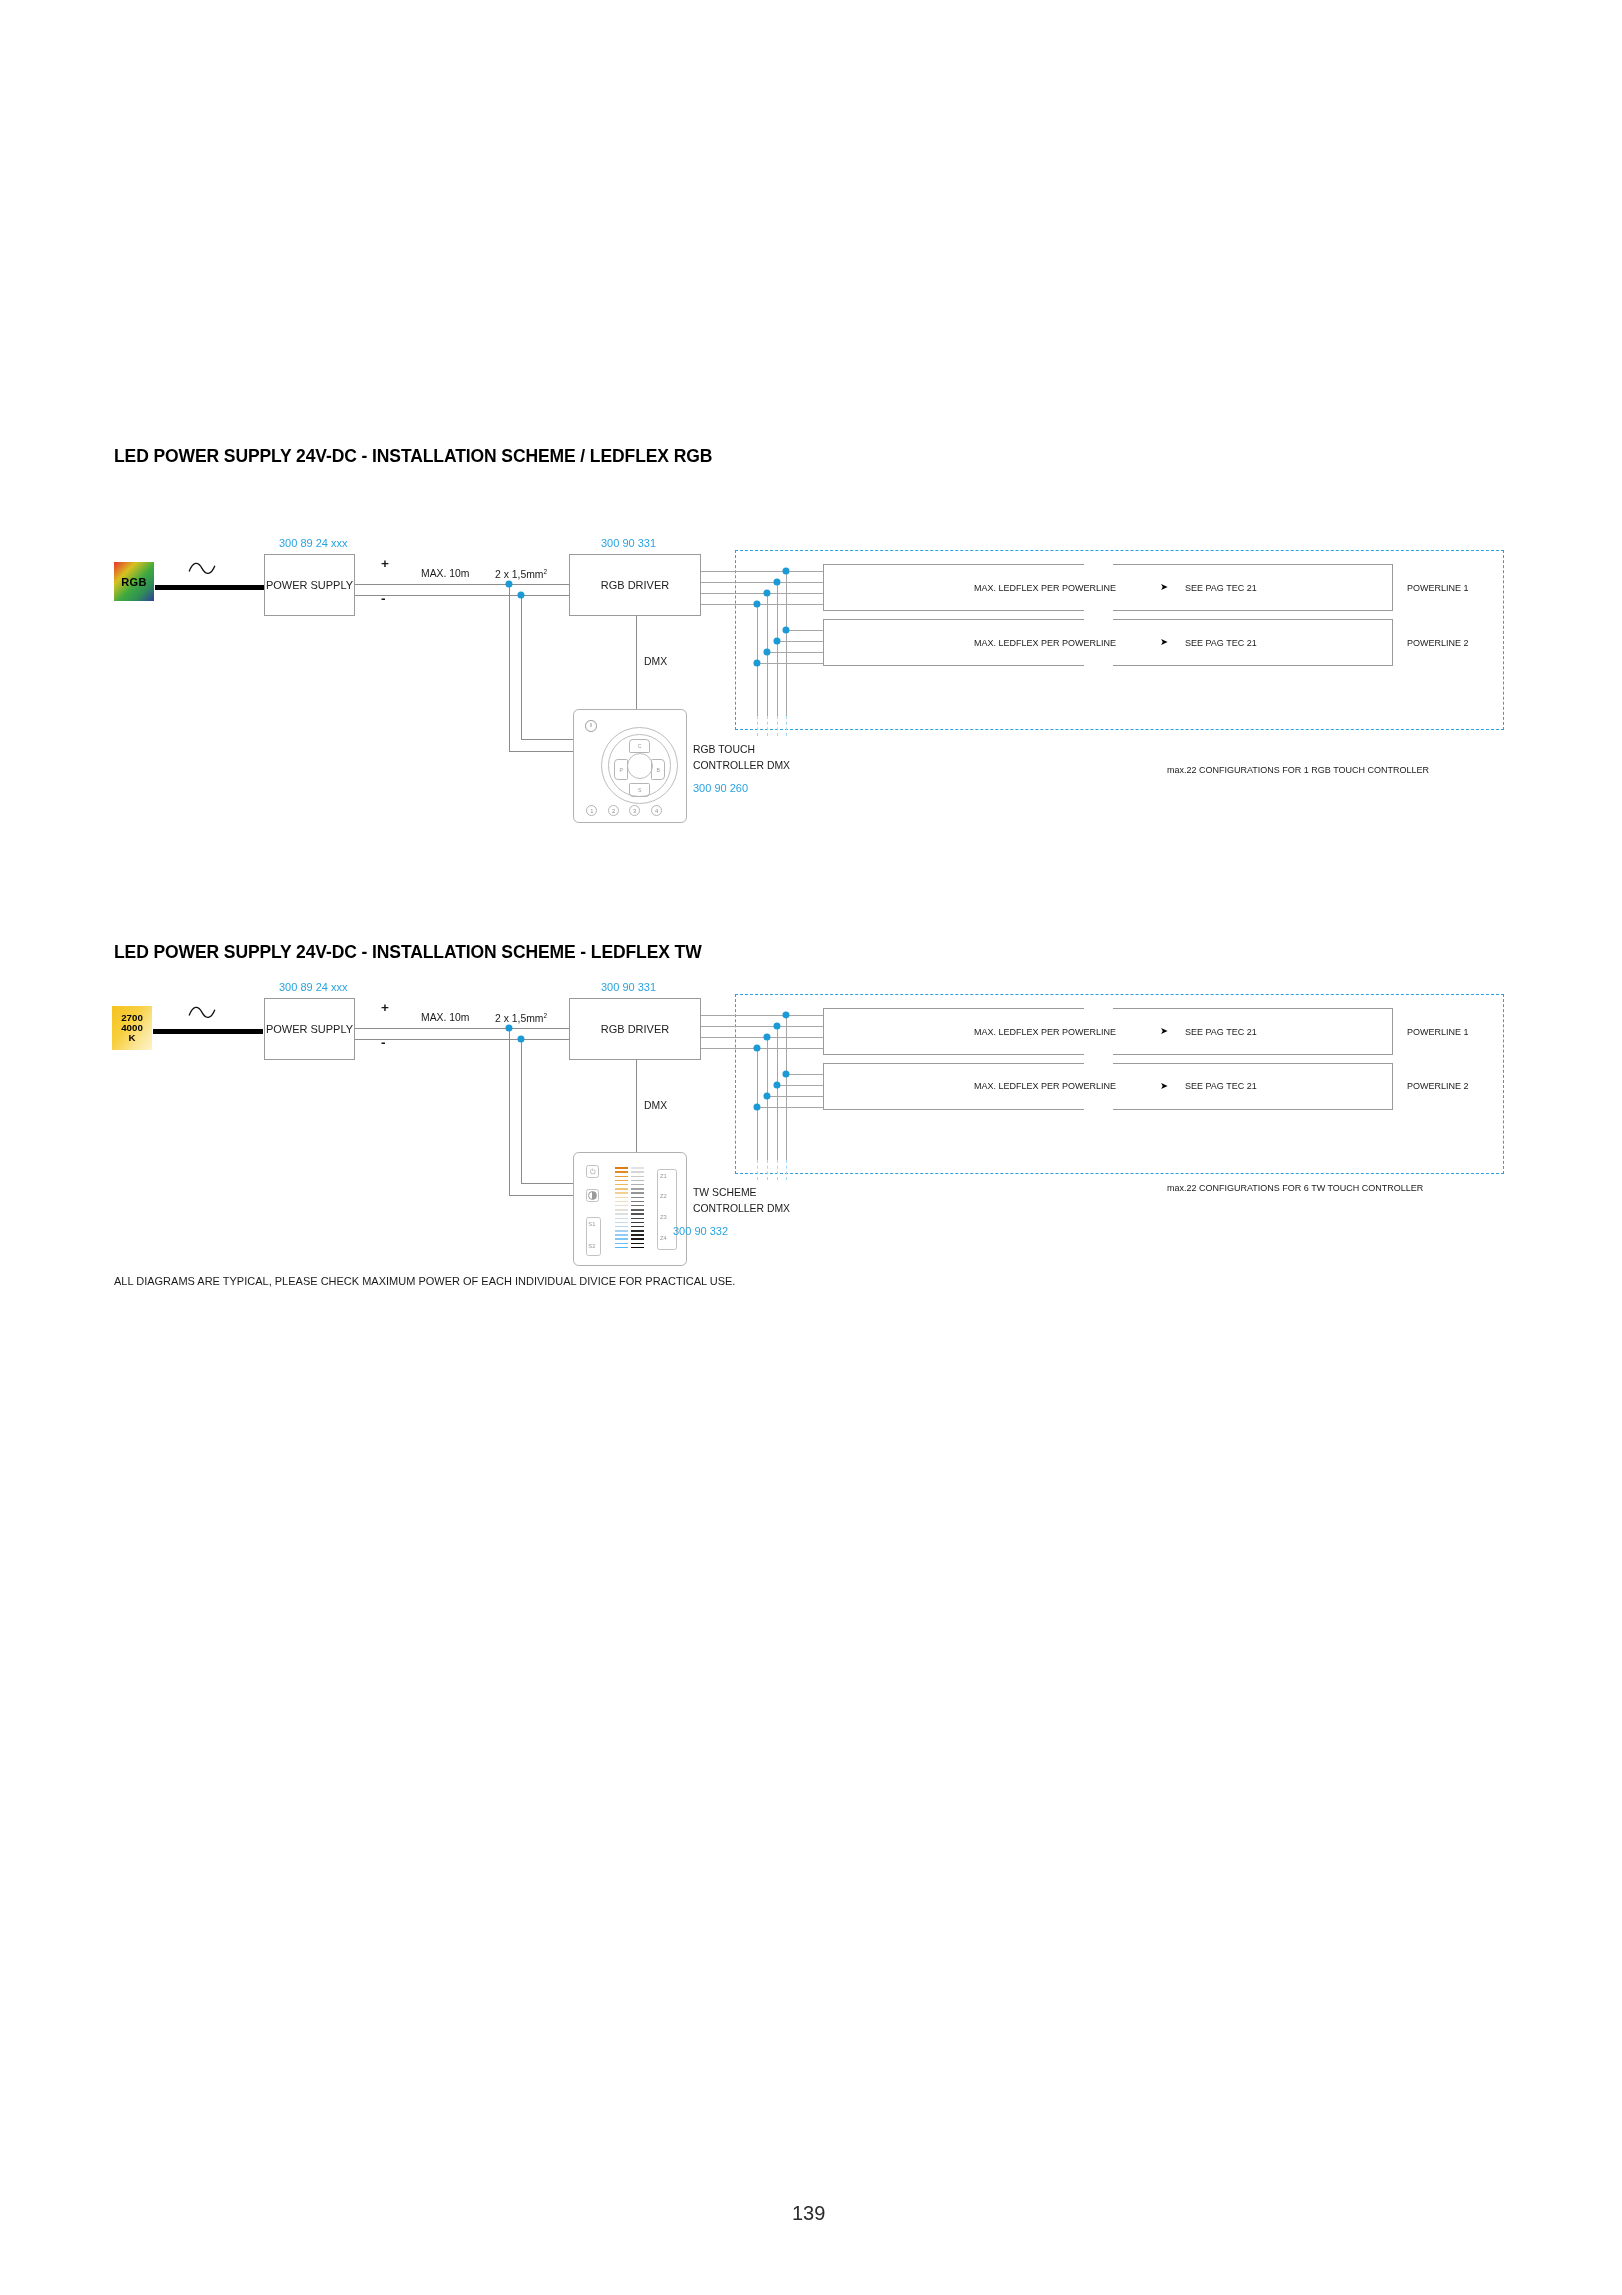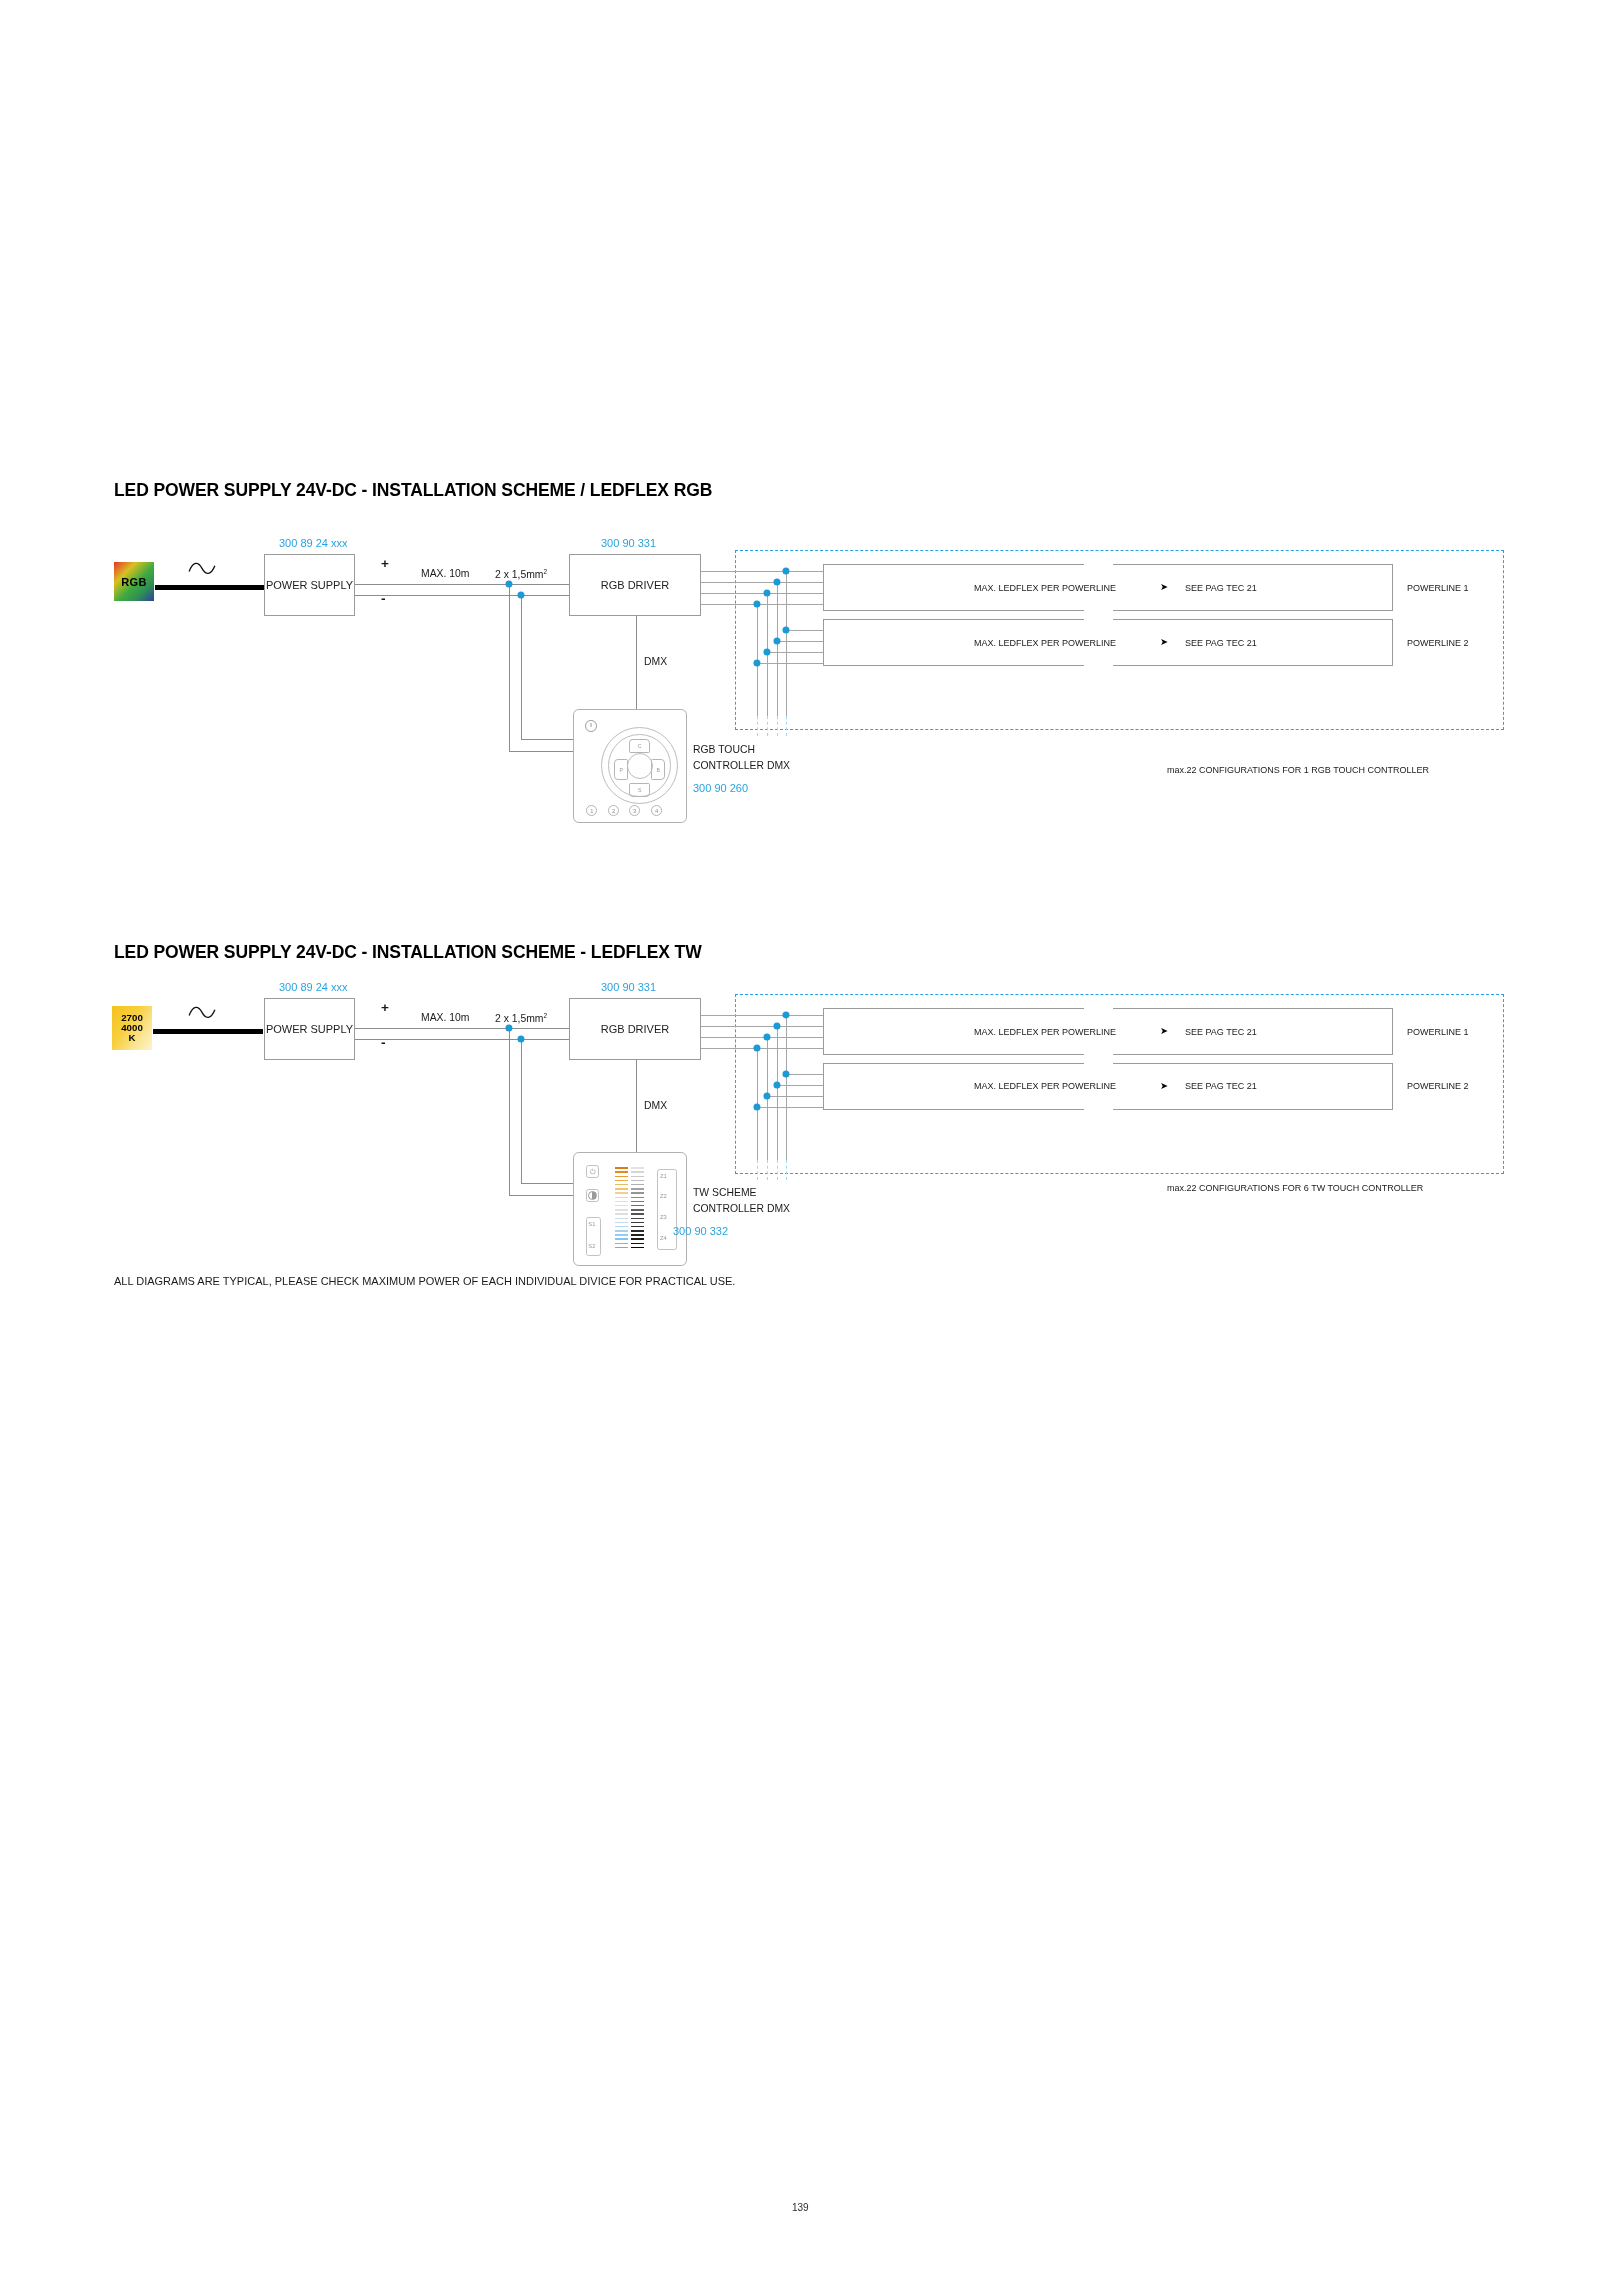--- a/index.html
+++ b/index.html
@@ -82,31 +82,31 @@
               justify-content:center; }
   .tw-bright i{ display:block; width:7.1px; height:7.1px; border-radius:50%;
                 border:0.7px solid #9a9a9a;
                 background:linear-gradient(90deg,#fff 0 50%,#9a9a9a 50% 100%); }
   .tw-strip{ position:absolute; display:flex; flex-direction:column; justify-content:space-between; }
   .tw-strip i{ display:block; height:1.4px; }
   .zonebox{ position:absolute; border:0.8px solid #c2c2c2; border-radius:2.6px; box-sizing:border-box; }
   .zone-lbl{ position:absolute; font-size:5.8px; color:#9a9a9a; }
 
   .arrow-glyph{ position:absolute; font-size:9.7px; color:#000; }
-  .pagenum{ position:absolute; font-size:10px; color:#2b2b2b; }
+  .pagenum{ position:absolute; font-size:20px; color:#2b2b2b; }
   .disclaimer{ position:absolute; font-size:11px; color:#1a1a1a; white-space:nowrap; }
 </style>
 </head>
 <body>
 
 <div class="page">
 
   <div>
 
-    <div class="section-title" style="left:114px; top:480px;">LED POWER SUPPLY 24V-DC - INSTALLATION SCHEME / LEDFLEX RGB</div>
+    <div class="section-title" style="left:114px; top:446px;">LED POWER SUPPLY 24V-DC - INSTALLATION SCHEME / LEDFLEX RGB</div>
 
     <div class="swatch swatch-rgb" style="left:114px; top:562px; width:40px; height:39px;">
       <span>RGB</span>
     </div>
 
     <div class="sine" style="left:187px; top:560px;">
       <svg width="30" height="18" viewBox="0 0 46 28">
         <path d="M3 18 C 9 2, 17 2, 23 13 C 29 24, 37 24, 43 9" fill="none" stroke="#111" stroke-width="2.1"></path>
       </svg>
     </div>

